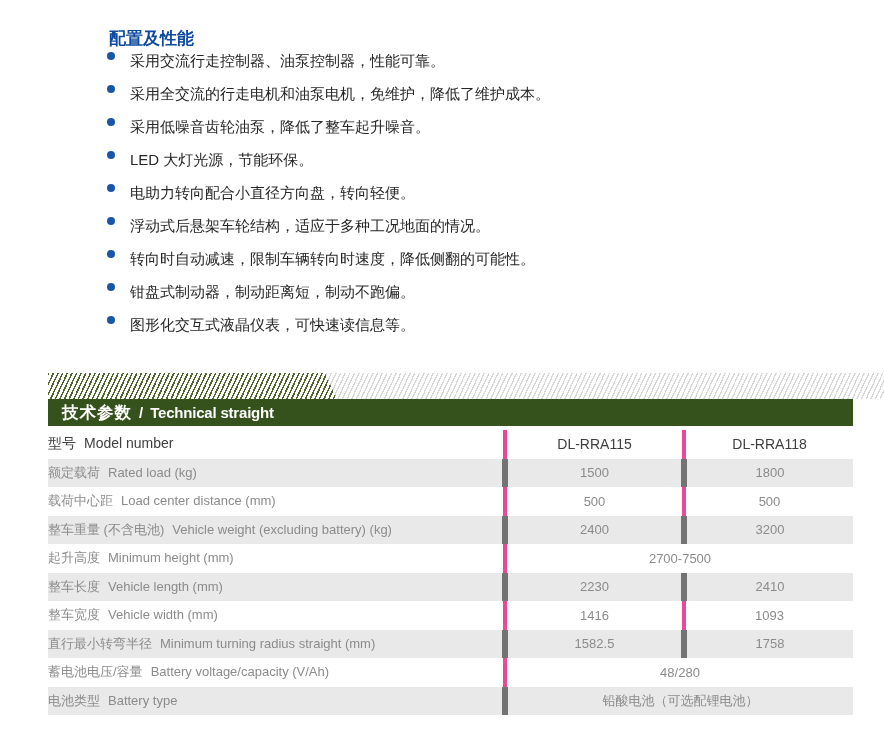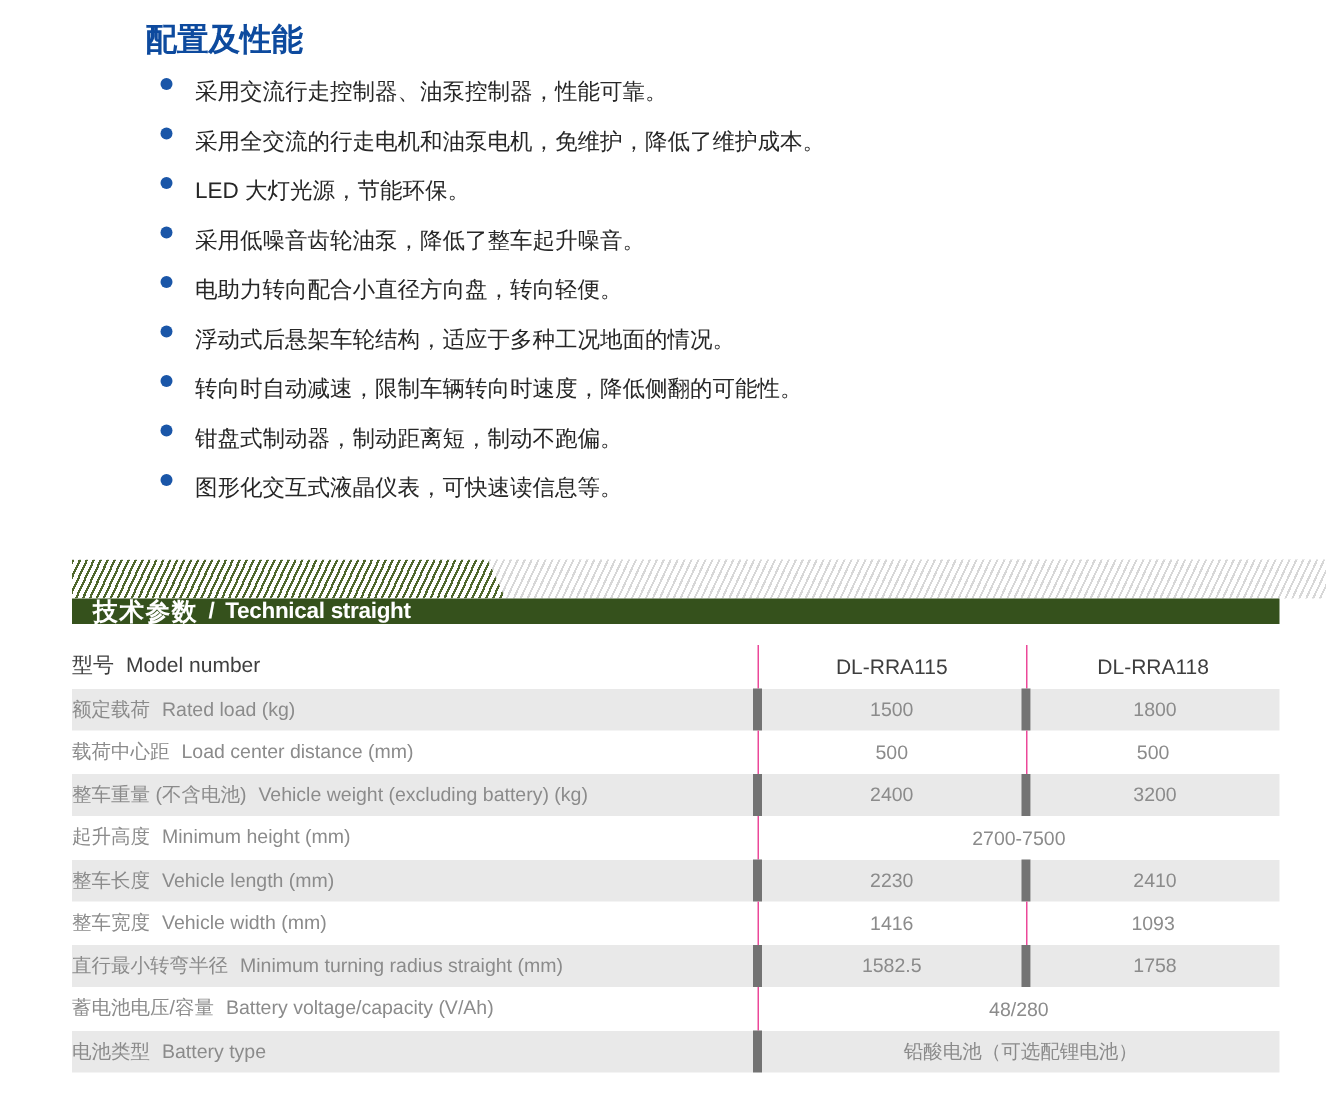--- a/index.html
+++ b/index.html
@@ -1,22 +1,22 @@
 <!DOCTYPE html>
 <html style="--title-blue: #0d4a9e; --bullet-blue: #1a56a8; --header-green: #35511c; --hatch-green: #4e662c; --row-gray: #e9e9e9; --label-gray: #8b8b8b; --dark-text: #3e3e3e;"><head>
 <meta charset="utf-8">
 <style>
   html,body{margin:0;padding:0;}
   body{
     width:884px;height:743px;background:#ffffff;position:relative;overflow:hidden;
     font-family:"Liberation Sans","DejaVu Sans",sans-serif;
   }
   .page-title{
-    position:absolute;left:97px;top:16px;margin:0;
-    font-size:21px;line-height:22px;font-weight:bold;
+    position:absolute;left:97px;top:16px;margin:12px;
+    font-size:17px;line-height:22px;font-weight:bold;
     color:var(--title-blue,#0d4a9e);
   }
   .features{
     position:absolute;left:107px;top:52px;margin:0;padding:0;list-style:none;
   }
   .features li{
     height:33px;display:flex;
     font-size:15px;color:#262626;white-space:nowrap;
   }
   .dot{
@@ -27,63 +27,63 @@
   .hatch-band{
     position:absolute;left:48px;top:373px;width:836px;height:26px;
     background:repeating-linear-gradient(115deg,#d7d7d7 0 1.3px,#ffffff 1.3px 4.2px);
   }
   .hatch-dark{
     position:absolute;left:0;top:0;height:100%;width:300px;
     background:repeating-linear-gradient(115deg,var(--hatch-green,#4e662c) 0 1.5px,#ffffff 1.5px 4.2px);
     clip-path:polygon(0 0,277px 0,289px 100%,0 100%);
   }
   .table-header{
-    position:absolute;left:48px;top:399px;width:805px;height:17px;
+    position:absolute;left:48px;top:399px;width:805px;height:27px;
     background:var(--header-green,#35511c);color:#ffffff;
     display:flex;align-items:center;box-sizing:border-box;padding-left:14px;
   }
   .th-zh{font-size:16.5px;font-weight:bold;letter-spacing:1px;}
   .th-sep{margin:0 7px;font-size:15px;font-weight:bold;}
   .th-en{font-size:15px;font-weight:bold;letter-spacing:-0.2px;}
   table.spec{
     position:absolute;left:48px;top:430px;width:805px;
     border-collapse:collapse;table-layout:fixed;
   }
   table.spec td{
     height:28.5px;font-size:13px;color:var(--label-gray,#8b8b8b);
     padding:0;box-sizing:border-box;white-space:nowrap;overflow:hidden;
   }
   td.label{padding-left:14px;text-align:left;}
   td.label .en{margin-left:8px;}
-  td.val{text-align:center;border-left:1px solid #ec4899;}
+  td.val{text-align:center;border-left:4px solid #ec4899;}
   tr.gray td{background:var(--row-gray,#e9e9e9);}
   tr.gray td.val{border-left:6px solid #737373;}
   tr.model td{color:var(--dark-text,#3e3e3e);font-size:14px;}
 </style>
 </head>
 <body>
 
 <h1 class="page-title">配置及性能</h1>
 
 <ul class="features" id="features">
     <li>
       <span class="dot"></span>
       <span>采用交流行走控制器、油泵控制器，性能可靠。</span>
     </li>
     <li>
       <span class="dot"></span>
       <span>采用全交流的行走电机和油泵电机，免维护，降低了维护成本。</span>
     </li>
     <li>
       <span class="dot"></span>
-      <span>LED 大灯光源，节能环保。</span>
+      <span>采用低噪音齿轮油泵，降低了整车起升噪音。</span>
     </li>
     <li>
       <span class="dot"></span>
-      <span>采用低噪音齿轮油泵，降低了整车起升噪音。</span>
+      <span>LED 大灯光源，节能环保。</span>
     </li>
     <li>
       <span class="dot"></span>
       <span>电助力转向配合小直径方向盘，转向轻便。</span>
     </li>
     <li>
       <span class="dot"></span>
       <span>浮动式后悬架车轮结构，适应于多种工况地面的情况。</span>
     </li>
     <li>

